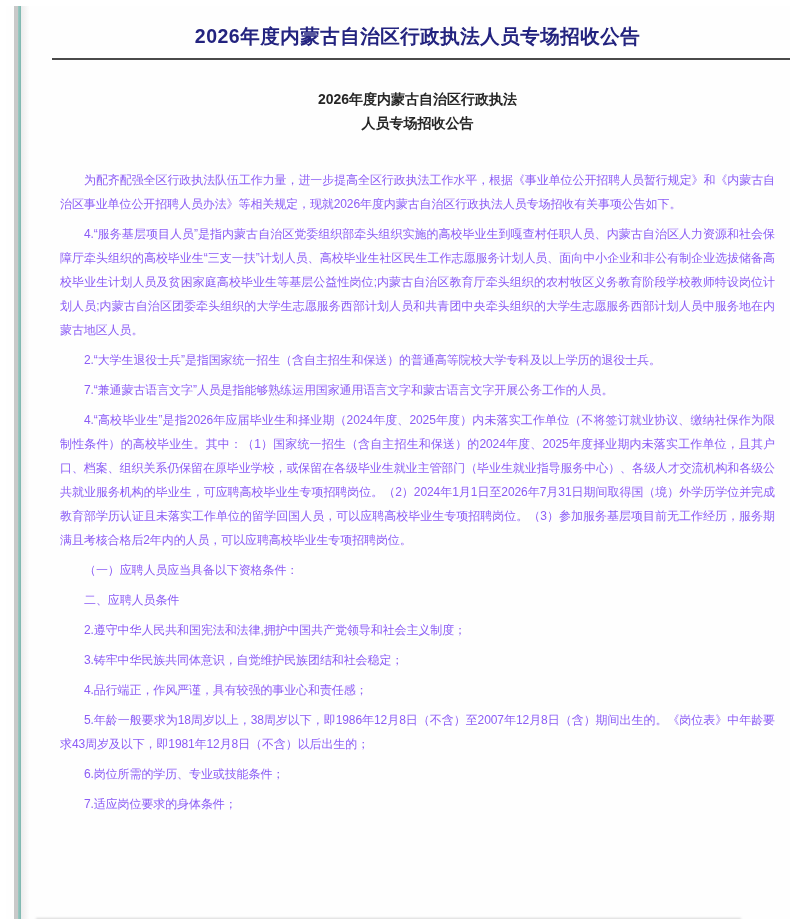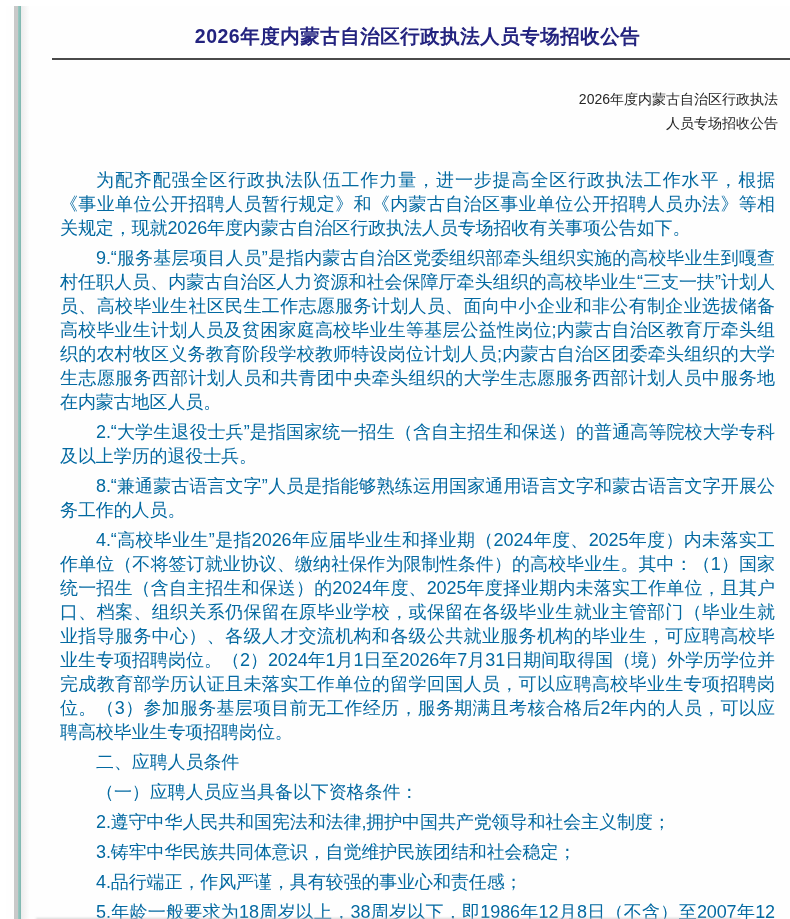--- a/index.html
+++ b/index.html
@@ -31,30 +31,30 @@
   .head-rule { border:none; border-top:2px solid #4a4a4a; margin:0 -15px 0 -2px; }
 
   .meta-line {
     text-align:center;
     font-size:12.5px;
     line-height:17px;
     color:#3a3a3a;
     margin-top:13px;
   }
 
-  .doc-title { text-align:right; font-size:14px; line-height:18px; font-weight:normal; color:#262626; }
+  .doc-title { text-align:center; font-size:14px; line-height:18px; font-weight:bold; color:#262626; }
   .doc-title.l1 { margin-top:21px; }
   .doc-title.l2 { }
 
   .body-text { margin-top:27px; }
   .body-text p {
-    font-size:18px;
+    font-size:12px;
     line-height:24px;
     letter-spacing:-0.1px;
-    color:#0369a1;
+    color:#8b5cf6;
     text-indent:2em;
     text-align:justify;
   }
 
   .bottom-artifact {
     position:absolute; left:30px; right:55px; bottom:1px; height:4px;
     background:#cfcfcf; filter:blur(1px); opacity:0.8;
   }
 </style>
 </head>
@@ -76,31 +76,31 @@
     <div class="doc-title l1">2026年度内蒙古自治区行政执法</div>
 
     <div class="doc-title l2">人员专场招收公告</div>
 
     <div class="body-text">
 
         <p>为配齐配强全区行政执法队伍工作力量，进一步提高全区行政执法工作水平，根据《事业单位公开招聘人员暂行规定》和《内蒙古自治区事业单位公开招聘人员办法》等相关规定，现就2026年度内蒙古自治区行政执法人员专场招收有关事项公告如下。</p>
 
 
 
-        <p>9.“服务基层项目人员”是指内蒙古自治区党委组织部牵头组织实施的高校毕业生到嘎查村任职人员、内蒙古自治区人力资源和社会保障厅牵头组织的高校毕业生“三支一扶”计划人员、高校毕业生社区民生工作志愿服务计划人员、面向中小企业和非公有制企业选拔储备高校毕业生计划人员及贫困家庭高校毕业生等基层公益性岗位;内蒙古自治区教育厅牵头组织的农村牧区义务教育阶段学校教师特设岗位计划人员;内蒙古自治区团委牵头组织的大学生志愿服务西部计划人员和共青团中央牵头组织的大学生志愿服务西部计划人员中服务地在内蒙古地区人员。</p>
+        <p>4.“服务基层项目人员”是指内蒙古自治区党委组织部牵头组织实施的高校毕业生到嘎查村任职人员、内蒙古自治区人力资源和社会保障厅牵头组织的高校毕业生“三支一扶”计划人员、高校毕业生社区民生工作志愿服务计划人员、面向中小企业和非公有制企业选拔储备高校毕业生计划人员及贫困家庭高校毕业生等基层公益性岗位;内蒙古自治区教育厅牵头组织的农村牧区义务教育阶段学校教师特设岗位计划人员;内蒙古自治区团委牵头组织的大学生志愿服务西部计划人员和共青团中央牵头组织的大学生志愿服务西部计划人员中服务地在内蒙古地区人员。</p>
 
         <p>2.“大学生退役士兵”是指国家统一招生（含自主招生和保送）的普通高等院校大学专科及以上学历的退役士兵。</p>
 
-        <p>8.“兼通蒙古语言文字”人员是指能够熟练运用国家通用语言文字和蒙古语言文字开展公务工作的人员。</p>
+        <p>7.“兼通蒙古语言文字”人员是指能够熟练运用国家通用语言文字和蒙古语言文字开展公务工作的人员。</p>
 
         <p>4.“高校毕业生”是指2026年应届毕业生和择业期（2024年度、2025年度）内未落实工作单位（不将签订就业协议、缴纳社保作为限制性条件）的高校毕业生。其中：（1）国家统一招生（含自主招生和保送）的2024年度、2025年度择业期内未落实工作单位，且其户口、档案、组织关系仍保留在原毕业学校，或保留在各级毕业生就业主管部门（毕业生就业指导服务中心）、各级人才交流机构和各级公共就业服务机构的毕业生，可应聘高校毕业生专项招聘岗位。（2）2024年1月1日至2026年7月31日期间取得国（境）外学历学位并完成教育部学历认证且未落实工作单位的留学回国人员，可以应聘高校毕业生专项招聘岗位。（3）参加服务基层项目前无工作经历，服务期满且考核合格后2年内的人员，可以应聘高校毕业生专项招聘岗位。</p>
 
+        <p>（一）应聘人员应当具备以下资格条件：</p>
+
         <p>二、应聘人员条件</p>
-
-        <p>（一）应聘人员应当具备以下资格条件：</p>
 
 
         <p>2.遵守中华人民共和国宪法和法律,拥护中国共产党领导和社会主义制度；</p>
 
         <p>3.铸牢中华民族共同体意识，自觉维护民族团结和社会稳定；</p>
 
         <p>4.品行端正，作风严谨，具有较强的事业心和责任感；</p>
 
         <p>5.年龄一般要求为18周岁以上，38周岁以下，即1986年12月8日（不含）至2007年12月8日（含）期间出生的。《岗位表》中年龄要求43周岁及以下，即1981年12月8日（不含）以后出生的；</p>
 

